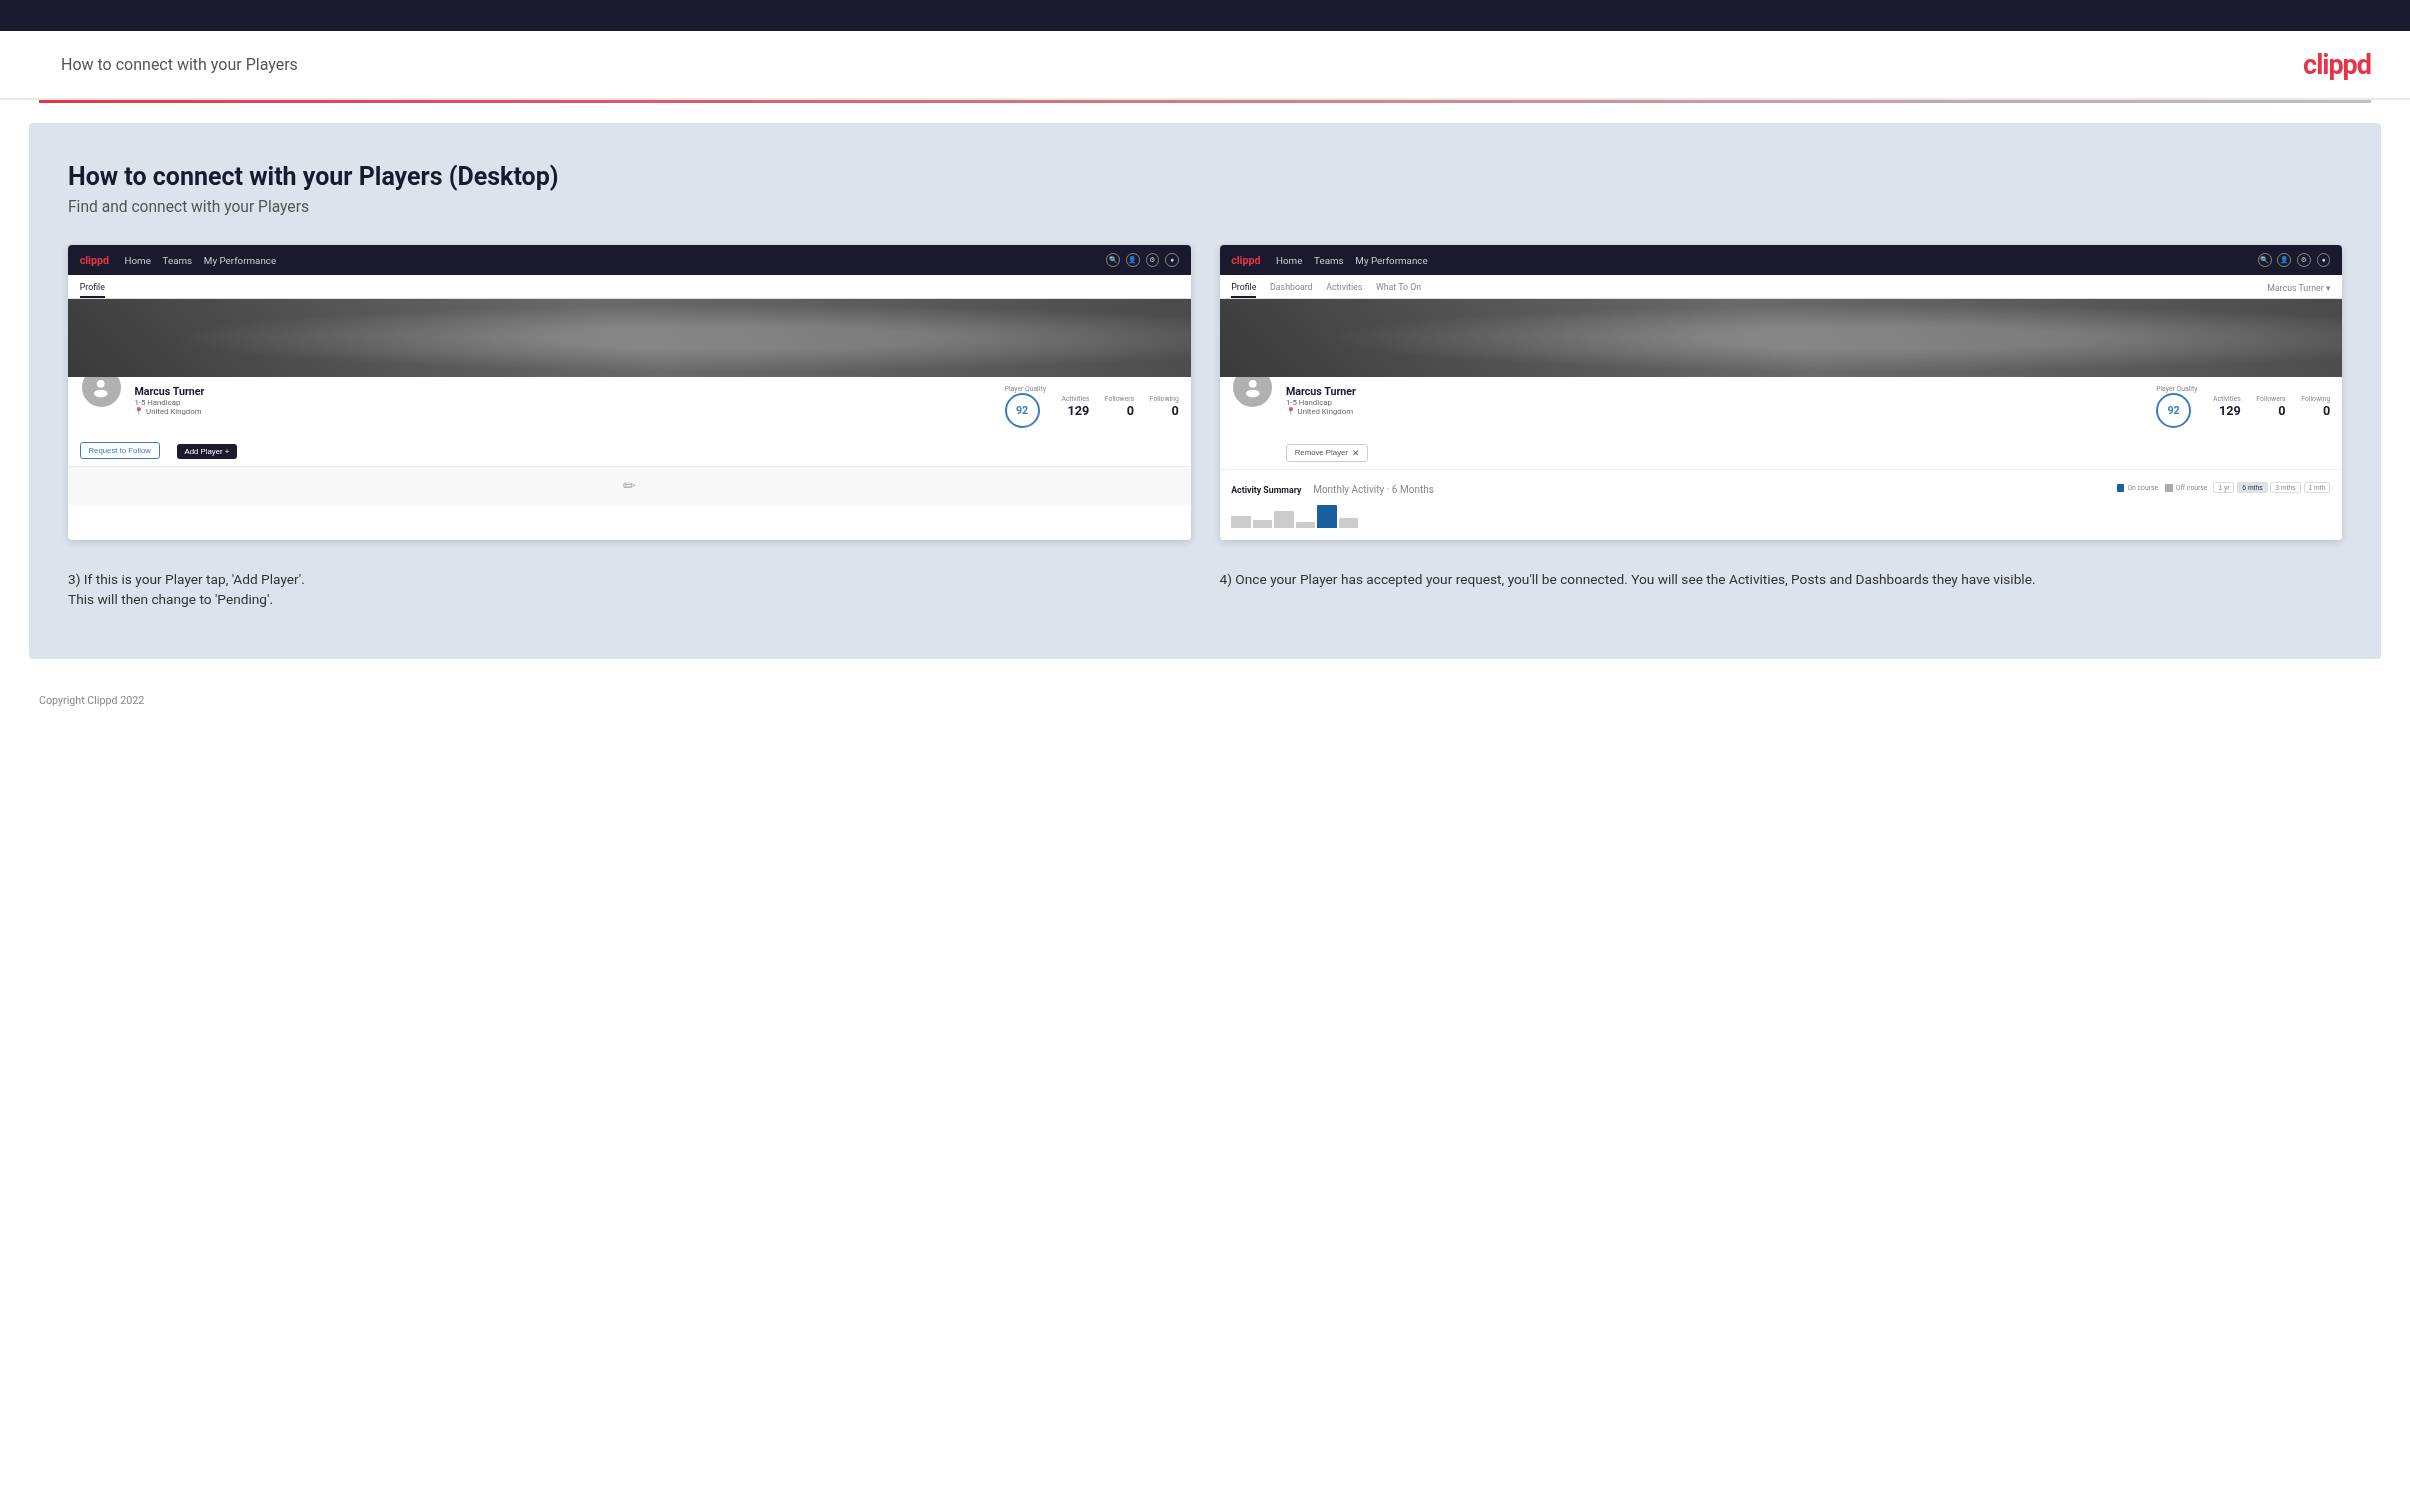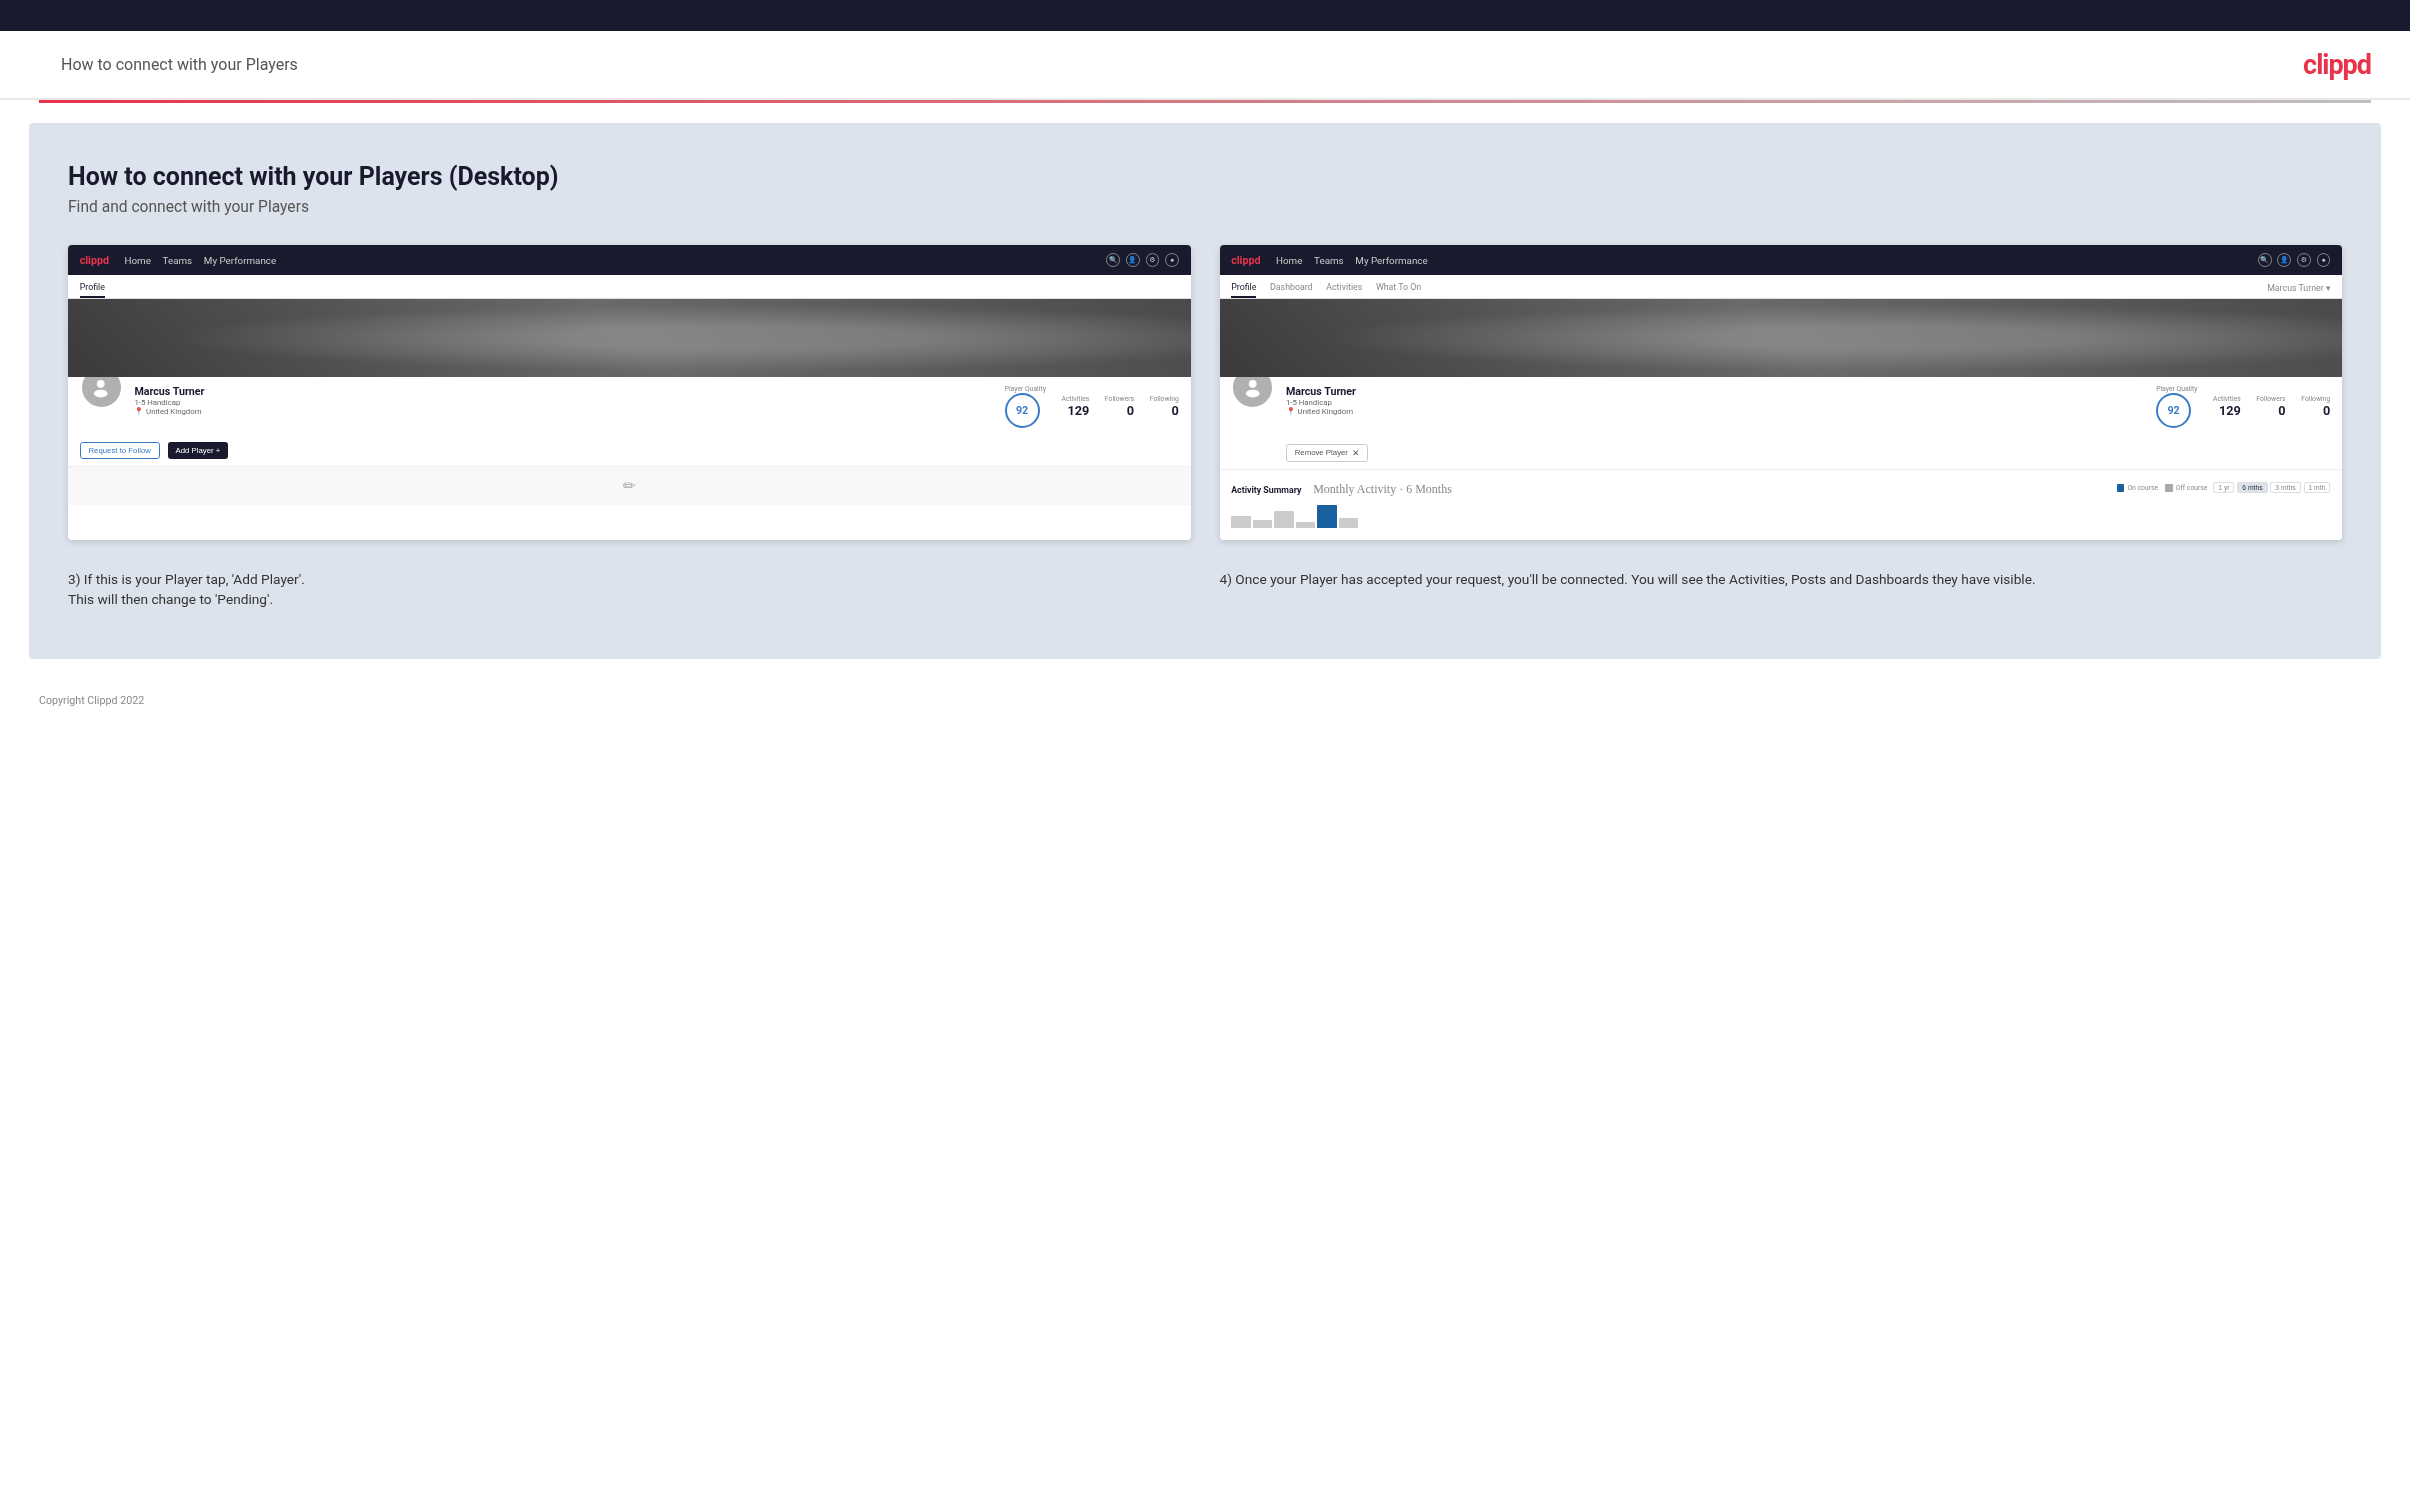--- a/index.html
+++ b/index.html
@@ -218,23 +218,24 @@
       display: flex;
       align-items: center;
       justify-content: center;
       font-size: 10.7px;
       font-weight: 700;
       color: #3a7bc8;
     }
 
     .action-buttons {
       display: flex;
-      gap: 8px;
+      gap: 17px;
       padding: 5.9px 11.7px 7.8px;
       background: #fff;
+      align-items: flex-end;
     }
     .btn-follow {
       font-size: 7.8px;
       padding: 2.9px 7.8px;
       border: 1px solid #3a7bc8;
       color: #3a7bc8;
       background: #fff;
       border-radius: 2.9px;
       cursor: pointer;
     }
@@ -272,23 +273,22 @@
       justify-content: space-between;
       align-items: center;
       margin-bottom: 5.9px;
     }
     .activity-title {
       font-size: 8.8px;
       font-weight: 700;
       color: #1a1a2e;
     }
     .activity-subtitle {
-      font-size: 12px;
-      color: #888;
-      font-family: Liberation Serif, serif;
+      font-size: 10px;
+      color: #888;
     }
     .time-buttons {
       display: flex;
       gap: 2.9px;
     }
     .time-btn {
       font-size: 6.8px;
       padding: 1px 3.9px;
       border: 1px solid #ddd;
       border-radius: 2px;

